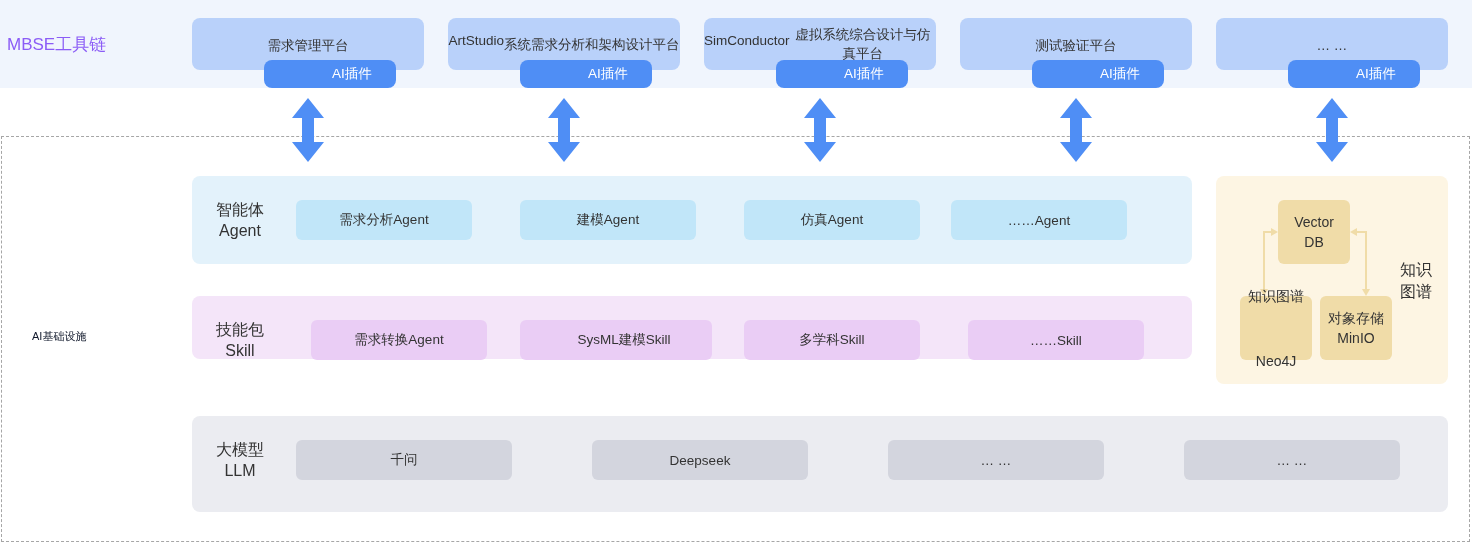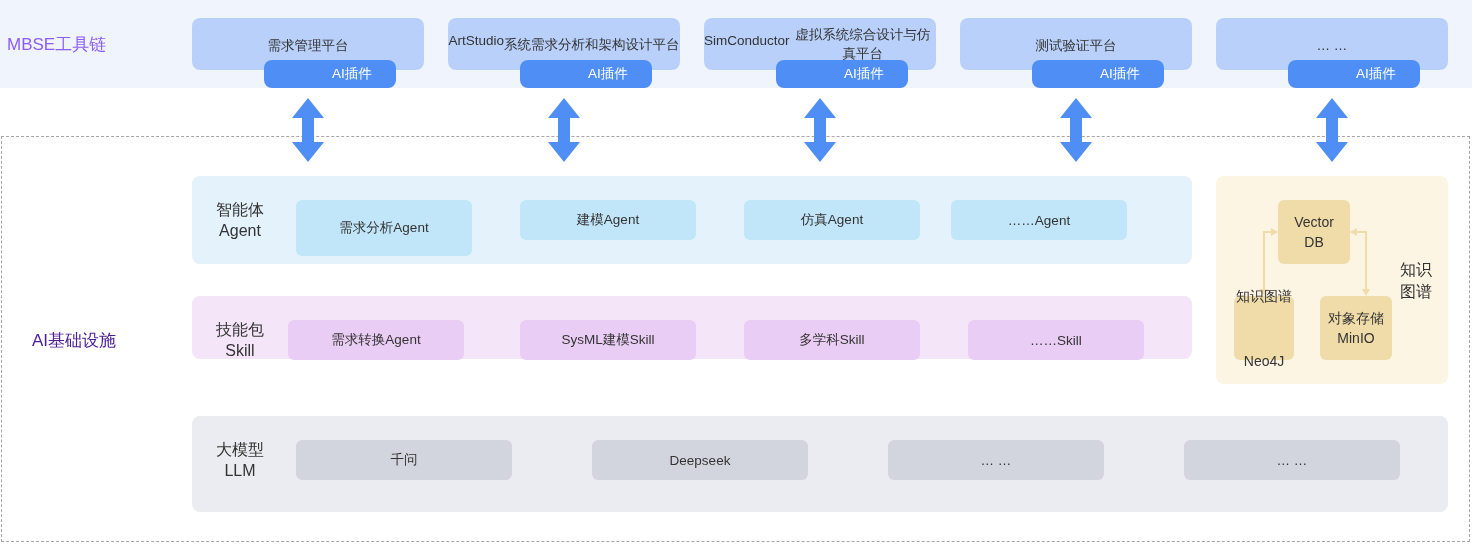--- a/index.html
+++ b/index.html
@@ -28,21 +28,21 @@
   .plugin {
     position: absolute; top: 60px; width: 88px; height: 28px;
     background: #4f8ef5; border-radius: 8px; color: #fff;
     font-size: 13.5px; display: flex; align-items: center; justify-content: center; padding-left: 44px;
   }
   .arrow { position: absolute; top: 98px; width: 34px; height: 64px; }
   .infra-box {
     position: absolute; left: 1px; top: 136px; width: 1469px; height: 406px;
     border: 1.5px dashed #a6a6a6; box-sizing: border-box;
   }
-  .infra-title { position: absolute; left: 32px; top: 329px; font-size: 17px; color: #4c1d95; }
+  .infra-title { position: absolute; left: 32px; top: 329px; font-size: 11px; color: #0f172a; }
   .layer {
     position: absolute; left: 192px; border-radius: 8px;
   }
   .layer-label {
     position: absolute; left: 0; width: 96px; text-align: center; font-size: 16px;
     line-height: 21px; color: #333;
   }
   .chip {
     position: absolute; border-radius: 6px; font-size: 13.5px; color: #333;
     display: flex; align-items: center; justify-content: center;
@@ -110,33 +110,33 @@
 </svg>
 <svg class="arrow" style="left:1315px;" viewBox="0 0 34 64">
   <polygon points="17,0 33,20 23,20 23,44 33,44 17,64 1,44 11,44 11,20 1,20" fill="#4f8ef5"></polygon>
 </svg>
 
 <div class="layer" style="top:176px; width:1000px; height:88px; background:#e3f2fb;">
   <div class="layer-label" style="top:23px;">
     <div>智能体</div>
     <div>Agent</div>
   </div>
-  <div class="chip" style="left:104px; top:24px; width:176px; height:56px; background:#c1e6f9;border-radius:6px;">需求分析Agent</div>
+  <div class="chip" style="left:104px; top:24px; width:176px; height:40px; background:#c1e6f9;border-radius:6px;">需求分析Agent</div>
   <div class="chip" style="left:328px; top:24px; width:176px; height:40px; background:#c1e6f9;">建模Agent</div>
   <div class="chip" style="left:552px; top:24px; width:176px; height:40px; background:#c1e6f9;">仿真Agent</div>
   <div class="chip" style="left:759px; top:24px; width:176px; height:40px; background:#c1e6f9;">……Agent</div>
 </div>
 
 <div class="layer" style="top:296px; width:1000px; height:63px; background:#f4e5f9;">
   <div class="layer-label" style="top:23px;">
     <div>技能包</div>
     <div>Skill</div>
   </div>
-  <div class="chip" style="left:96px; top:24px; width:176px; height:40px; background:#eacdf5;">需求转换Agent</div>
-  <div class="chip" style="left:328px; top:24px; width:176px; height:40px; background:#eacdf5;">SysML建模Skill</div>
+  <div class="chip" style="left:119px; top:24px; width:176px; height:40px; background:#eacdf5;">需求转换Agent</div>
+  <div class="chip" style="left:328px; top:24px; width:176px; height:40px; background:#eacdf5;padding-left:16px;">SysML建模Skill</div>
   <div class="chip" style="left:552px; top:24px; width:176px; height:40px; background:#eacdf5;">多学科Skill</div>
   <div class="chip" style="left:776px; top:24px; width:176px; height:40px; background:#eacdf5;">……Skill</div>
 </div>
 
 <div class="layer" style="top:416px; width:1256px; height:96px; background:#ebecf1;">
   <div class="layer-label" style="top:23px;">
     <div>大模型</div>
     <div>LLM</div>
   </div>
   <div class="chip" style="left:104px; top:24px; width:216px; height:40px; background:#d3d5de;">千问</div>
@@ -155,21 +155,21 @@
       <polygon points="62,56 55,52 55,60"></polygon>
       <polygon points="48,120 44,113 52,113"></polygon>
       <polygon points="134,56 141,52 141,60"></polygon>
       <polygon points="150,120 146,113 154,113"></polygon>
     </g>
   </svg>
   <div class="kg-node" style="left:62px; top:24px; width:72px; height:64px;">
     <span>Vector</span>
     <span>DB</span>
   </div>
-  <div class="kg-node" style="left:18px; top:120px; width:60px; height:64px;gap:45px;">
+  <div class="kg-node" style="left:24px; top:120px; width:72px; height:64px;gap:45px;">
     <span>知识图谱</span>
     <span>Neo4J</span>
   </div>
   <div class="kg-node" style="left:104px; top:120px; width:72px; height:64px;">
     <span>对象存储</span>
     <span>MinIO</span>
   </div>
   <div class="kg-title" style="left:182px; top:83px;">
     <div>知识</div>
     <div>图谱</div>

